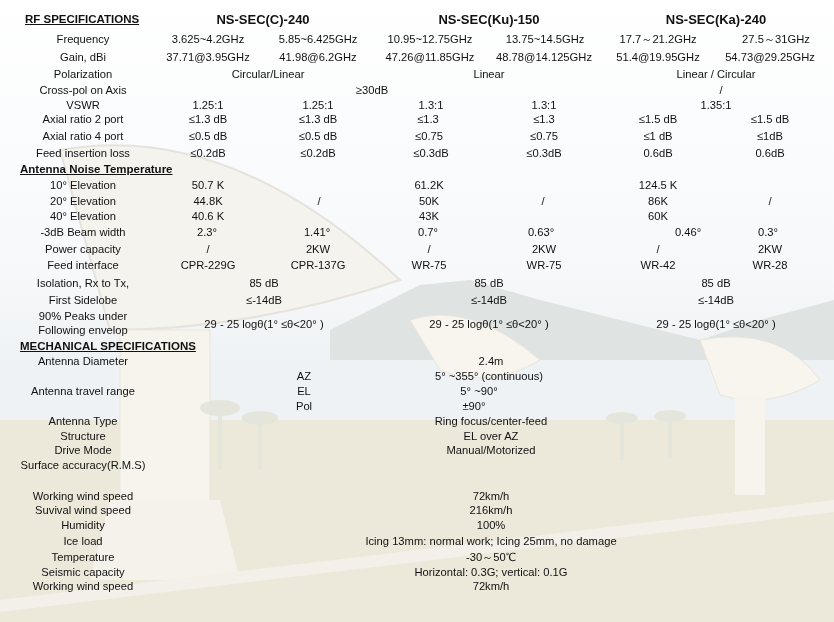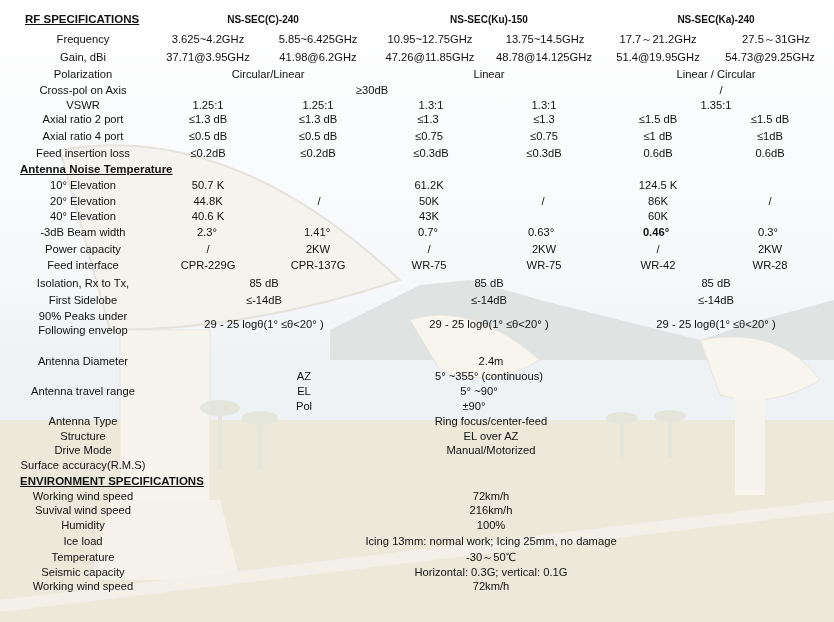--- a/index.html
+++ b/index.html
@@ -3,21 +3,21 @@
 <meta charset="utf-8">
 <style>
   html, body { margin:0; padding:0; }
   body { width:834px; height:622px; overflow:hidden; position:relative;
          font-family:"Liberation Sans", sans-serif; font-size:11.2px; color:#111; background:#fff; }
   #bg { position:absolute; left:0; top:0; width:834px; height:622px; z-index:0; }
   .layer { position:absolute; left:0; top:0; width:834px; height:536px; z-index:1; }
   .t { position:absolute; white-space:nowrap; line-height:13px; }
   .c { transform:translateX(-50%); }
   .hdr { font-weight:bold; text-decoration:underline; font-size:11.5px; }
-  .model { font-weight:bold; font-size:10px; }
+  .model { font-weight:bold; font-size:13px; }
 </style>
 </head>
 <body>
 
 <svg id="bg" viewBox="0 0 834 622" xmlns="http://www.w3.org/2000/svg">
   <defs>
     <linearGradient id="sky" x1="0" y1="0" x2="0" y2="1">
       <stop offset="0" stop-color="#ffffff"></stop>
       <stop offset="0.45" stop-color="#f6f8fa"></stop>
       <stop offset="0.6" stop-color="#eef1f3"></stop>
@@ -137,21 +137,21 @@
   <div class="t c" style="left:83px;top:210px;">40°  Elevation</div>
   <div class="t c" style="left:208px;top:210px;">40.6 K</div>
   <div class="t c" style="left:429px;top:210px;">43K</div>
   <div class="t c" style="left:658px;top:210px;">60K</div>
 
   <div class="t c" style="left:83px;top:226px;">-3dB Beam width</div>
   <div class="t c" style="left:207px;top:226px;">2.3°</div>
   <div class="t c" style="left:317px;top:226px;">1.41°</div>
   <div class="t c" style="left:428px;top:226px;">0.7°</div>
   <div class="t c" style="left:541px;top:226px;">0.63°</div>
-  <div class="t c" style="left:656px;top:226px;font-weight:bold;">0.46°</div>
+  <div class="t c" style="left:688px;top:226px;">0.46°</div>
   <div class="t c" style="left:768px;top:226px;">0.3°</div>
 
   <div class="t c" style="left:83px;top:243px;">Power capacity</div>
   <div class="t c" style="left:208px;top:243px;">/</div>
   <div class="t c" style="left:318px;top:243px;">2KW</div>
   <div class="t c" style="left:429px;top:243px;">/</div>
   <div class="t c" style="left:544px;top:243px;">2KW</div>
   <div class="t c" style="left:658px;top:243px;">/</div>
   <div class="t c" style="left:770px;top:243px;">2KW</div>
 
@@ -172,41 +172,41 @@
   <div class="t c" style="left:264px;top:294px;">≤-14dB</div>
   <div class="t c" style="left:489px;top:294px;">≤-14dB</div>
   <div class="t c" style="left:716px;top:294px;">≤-14dB</div>
 
   <div class="t c" style="left:83px;top:310px;">90% Peaks under</div>
   <div class="t c" style="left:83px;top:324px;">Following envelop</div>
   <div class="t c" style="left:264px;top:318px;">29 - 25 logθ(1°  ≤θ&lt;20°  )</div>
   <div class="t c" style="left:489px;top:318px;">29 - 25 logθ(1°  ≤θ&lt;20°  )</div>
   <div class="t c" style="left:716px;top:318px;">29 - 25 logθ(1°  ≤θ&lt;20°  )</div>
 
+  <div class="t hdr" style="left:20px;top:340px;">MECHANICAL SPECIFICATIONS</div>
 
   <div class="t c" style="left:83px;top:355px;">Antenna Diameter</div>
   <div class="t c" style="left:491px;top:355px;">2.4m</div>
 
   <div class="t c" style="left:83px;top:385px;">Antenna travel range</div>
   <div class="t c" style="left:304px;top:370px;">AZ</div>
   <div class="t c" style="left:489px;top:370px;">5°  ~355°  (continuous)</div>
   <div class="t c" style="left:304px;top:385px;">EL</div>
   <div class="t c" style="left:479px;top:385px;">5°  ~90°</div>
   <div class="t c" style="left:304px;top:400px;">Pol</div>
   <div class="t c" style="left:474px;top:400px;">±90°</div>
 
   <div class="t c" style="left:83px;top:415px;">Antenna Type</div>
   <div class="t c" style="left:491px;top:415px;">Ring focus/center-feed</div>
   <div class="t c" style="left:83px;top:430px;">Structure</div>
   <div class="t c" style="left:491px;top:430px;">EL over AZ</div>
   <div class="t c" style="left:83px;top:444px;">Drive Mode</div>
   <div class="t c" style="left:491px;top:444px;">Manual/Motorized</div>
   <div class="t c" style="left:83px;top:459px;">Surface accuracy(R.M.S)</div>
 
-  <div class="t hdr" style="left:20px;top:475px;">ENVIRONMENT SPECIFICATIONS</div>
 
   <div class="t c" style="left:83px;top:490px;">Working wind speed</div>
   <div class="t c" style="left:491px;top:490px;">72km/h</div>
   <div class="t c" style="left:83px;top:504px;">Suvival wind speed</div>
   <div class="t c" style="left:491px;top:504px;">216km/h</div>
   <div class="t c" style="left:83px;top:519px;">Humidity</div>
   <div class="t c" style="left:491px;top:519px;">100%</div>
   <div class="t c" style="left:83px;top:535px;">Ice load</div>
   <div class="t c" style="left:491px;top:535px;">Icing 13mm: normal work; Icing 25mm, no damage</div>
   <div class="t c" style="left:83px;top:551px;">Temperature</div>

